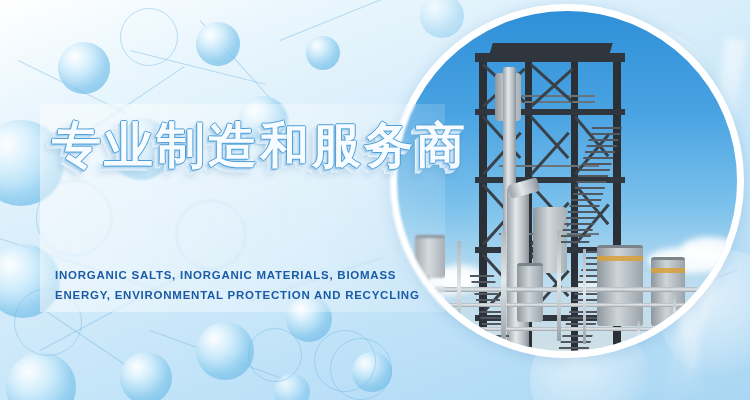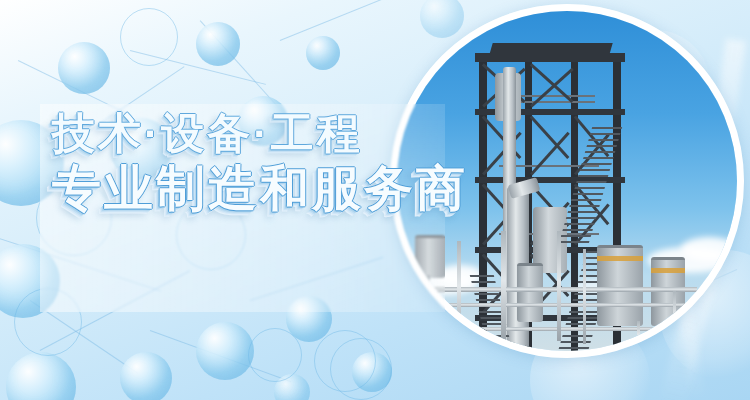--- a/index.html
+++ b/index.html
@@ -265,18 +265,18 @@
         <div class="pipe" style="left:240px;top:90px;width:3px;height:30px;"></div>
         <div class="pipe" style="left:30px;top:44px;width:3px;height:70px;"></div>
         <div class="pipe" style="left:276px;top:60px;width:3px;height:56px;"></div>
       </div>
     </div>
   </div>
 
   <div class="text-panel"></div>
 
   <div class="headline">
-    <div class="line1">技术·设备·工程</div>
     <div class="line2">专业制造和服务商</div>
   </div>
 
+  <div class="sub-en">INORGANIC SALTS, INORGANIC MATERIALS, BIOMASS ENERGY, ENVIRONMENTAL PROTECTION AND RECYCLING</div>
 
 </div>
 
 </body></html>

